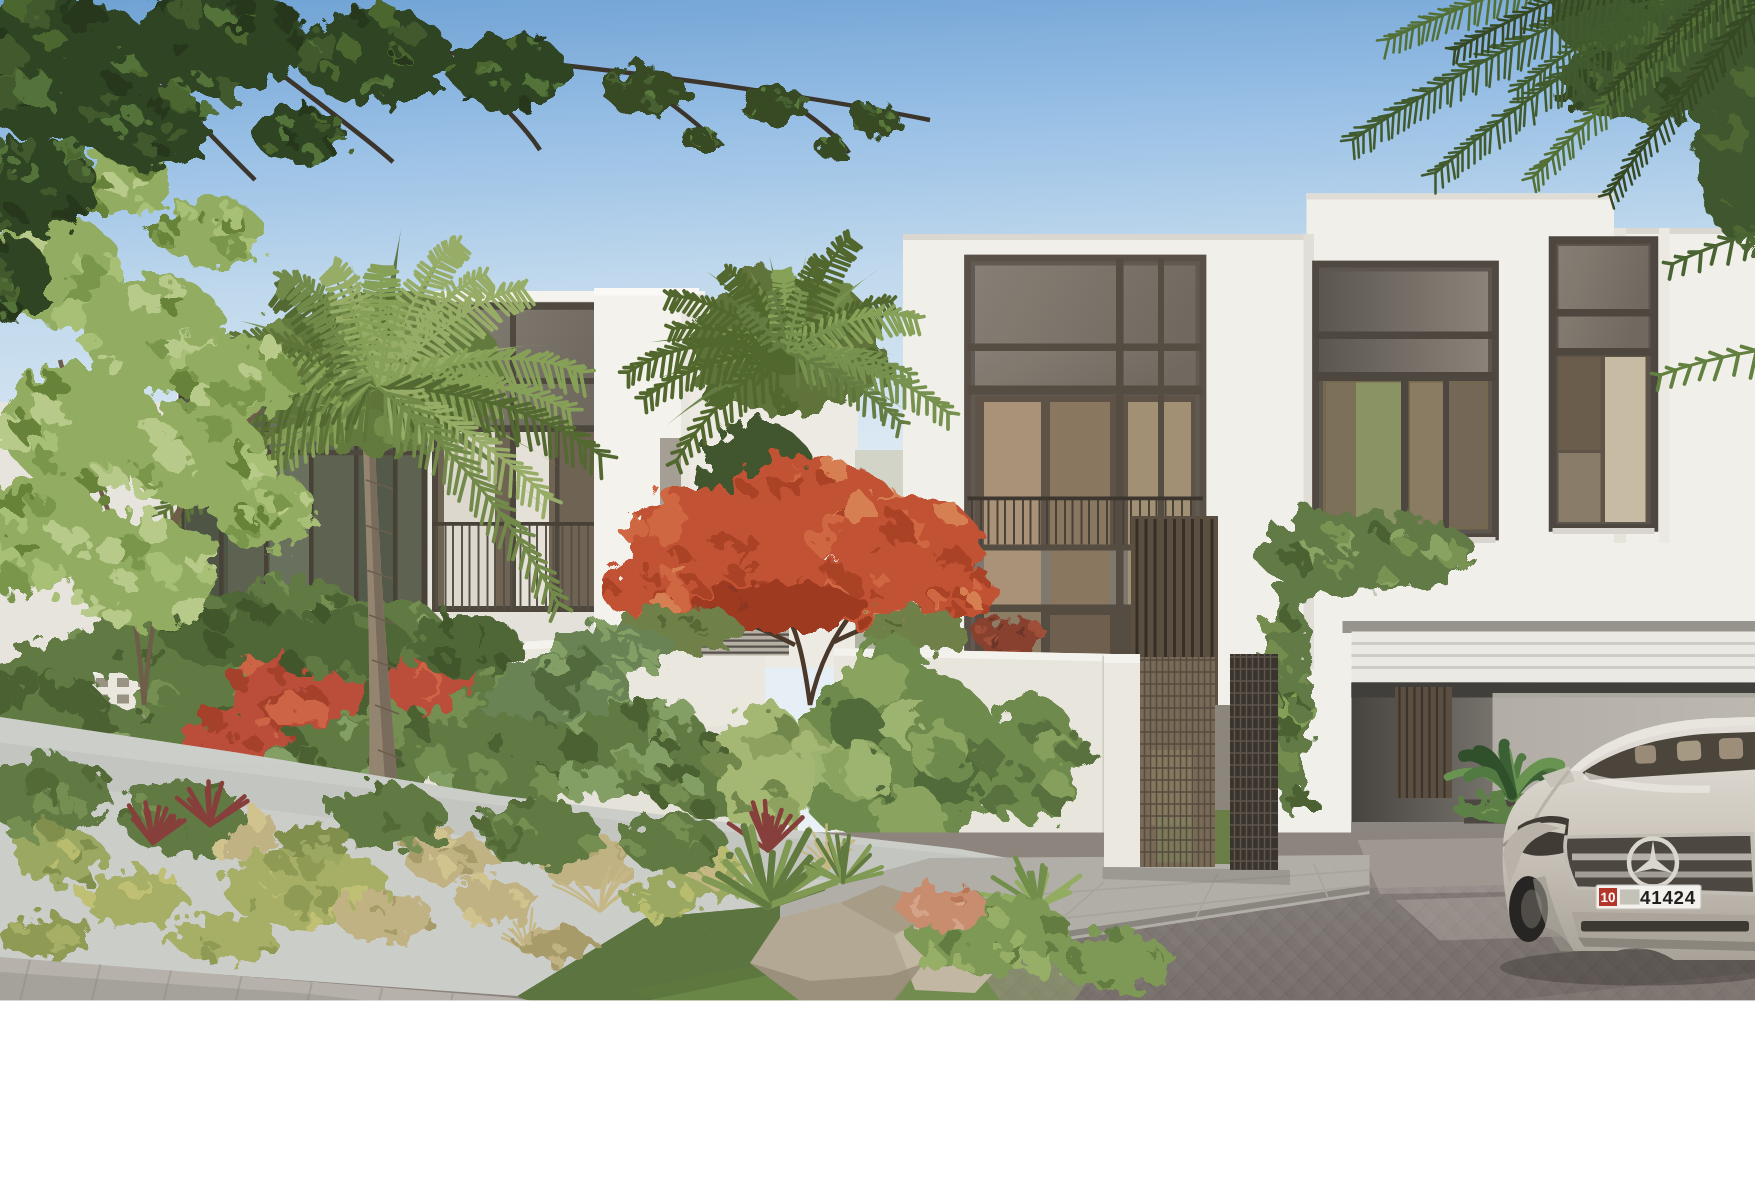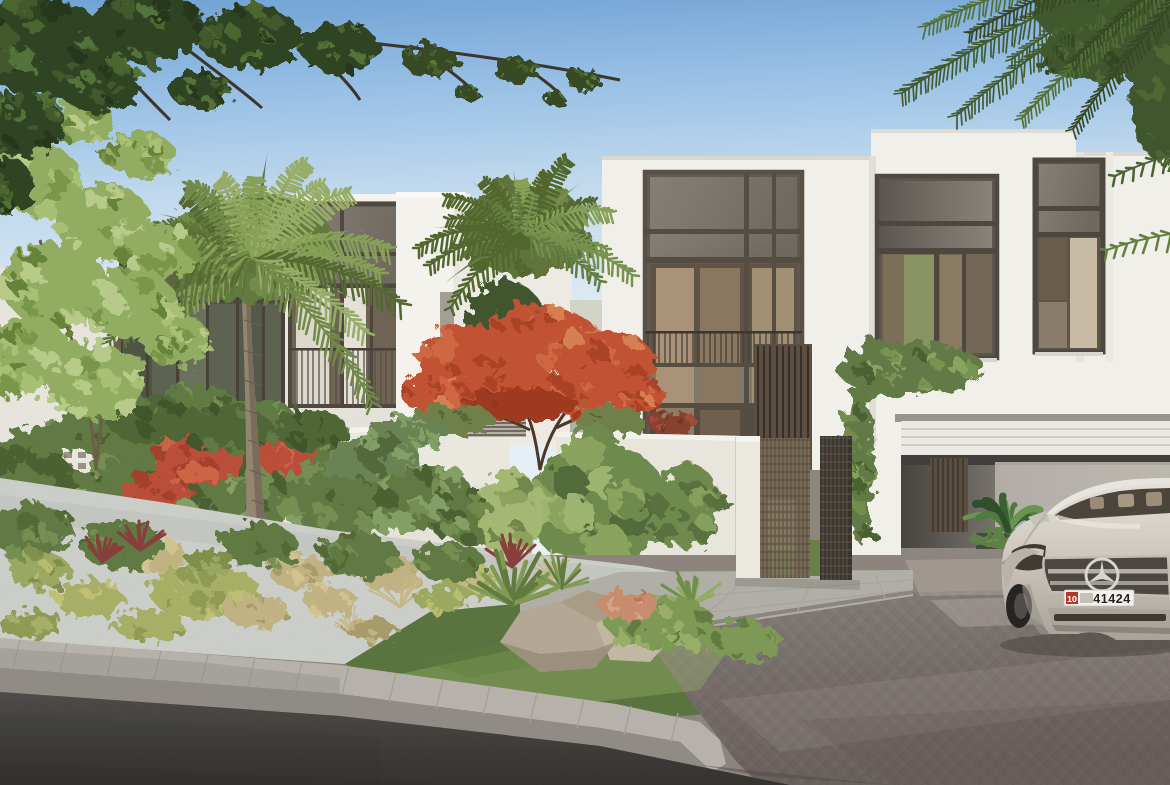--- a/index.html
+++ b/index.html
@@ -1,13 +1,13 @@
 <!DOCTYPE html>
 <html><head><meta charset="utf-8">
-<style>html,body{margin:0;padding:0}#scene{width:1170px;height:785px;position:relative;overflow:hidden;font-family:"Liberation Sans",sans-serif;filter:saturate(0.88) contrast(0.97) brightness(1.01);}</style>
+<style>html,body{margin:0;padding:0}#scene{width:1170px;height:667px;position:relative;overflow:hidden;font-family:"Liberation Sans",sans-serif;filter:saturate(0.88) contrast(0.97) brightness(1.01);}</style>
 </head><body>
 <div id="scene">
 <svg width="1170" height="785" viewBox="0 0 1170 785" xmlns="http://www.w3.org/2000/svg">
 <defs>
 <linearGradient id="sky" x1="0" y1="0" x2="0.06" y2="1">
 <stop offset="0" stop-color="#67a2dc"></stop>
           <stop offset="0.13" stop-color="#92c0ec"></stop>
 <stop offset="0.26" stop-color="#bedaf1"></stop>
           <stop offset="0.45" stop-color="#e2eef7"></stop>
 <stop offset="1" stop-color="#eff4f8"></stop>

